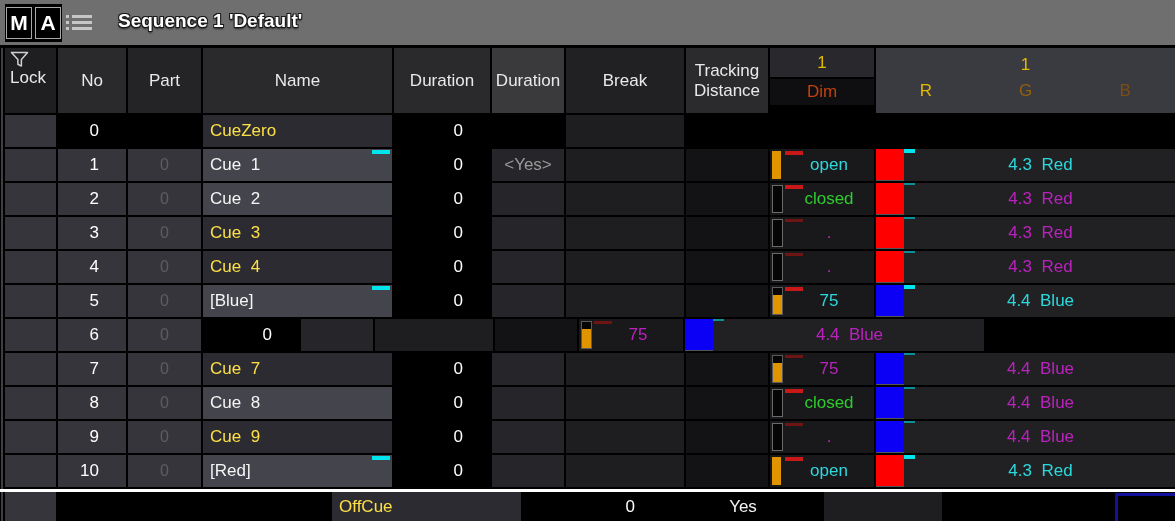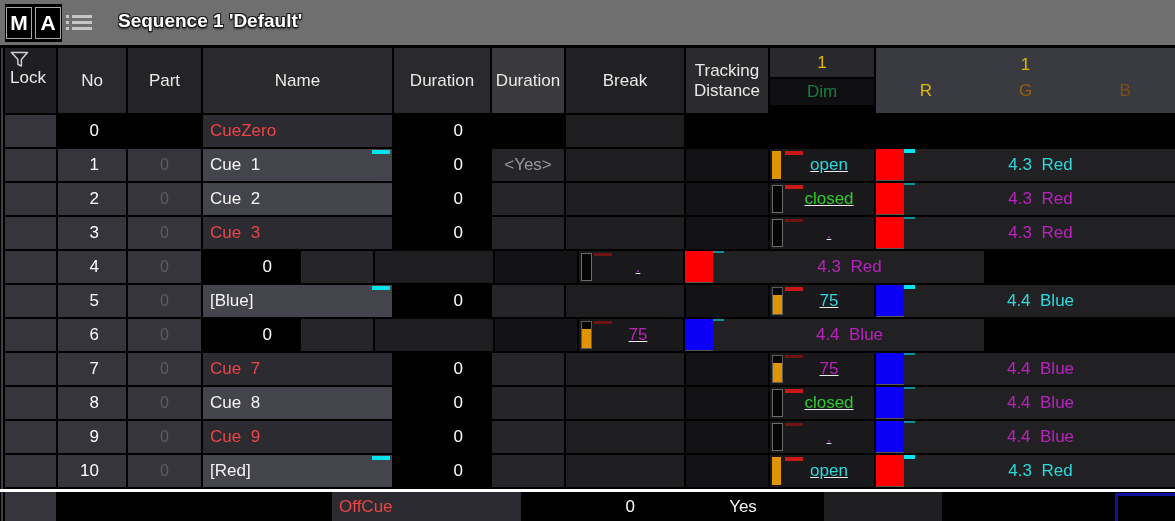--- a/index.html
+++ b/index.html
@@ -26,37 +26,37 @@
   .w-dur{width:96px}.w-rel{width:72px}.w-brk{width:118px}.w-trk{width:82px}
   .w-dim{width:104px}.w-rgb{width:299px}
   
   .h{justify-content:center;color:#e9e9e9;}
   .h-lock{background:#1f1f22;flex-direction:column;align-items:flex-start;justify-content:flex-start;padding:3px 0 0 5px;}
   .h-no{background:#2a2a2d}.h-part{background:#242427}.h-name{background:#2a2a2d}
   .h-dur{background:#2a2a2d}.h-rel{background:#3a3a3d}.h-brk{background:#212124}
   .h-trk{background:#2b2b2e;flex-direction:column;line-height:1.12;}
   .h-dimcol{flex-direction:column;gap:2px;background:transparent;align-items:stretch;}
   .h-dimtop{height:29px;background:#29292d;display:flex;align-items:center;justify-content:center;color:#e2ba00;}
-  .h-dimbot{height:26px;background:#0f0f11;display:flex;align-items:center;justify-content:center;color:#15803d;}
+  .h-dimbot{height:26px;background:#0f0f11;display:flex;align-items:center;justify-content:center;color:#c2410c;}
   .h-rgb{background:#3a3a41;flex-direction:column;justify-content:flex-start;padding-top:3px;}
   .h-rgb .gnum{color:#e2ba00;height:27px;display:flex;align-items:center;}
   .h-rgb .chans{display:flex;width:100%;margin-top:3px;}
   .h-rgb .chans span{flex:1;text-align:center;}
   
   .c-lock{background:#35353b}
   .c-no{background:#35353b;color:#fff;justify-content:flex-end;padding-right:27px;}
   .c-part{background:#35353b;color:#5c5c63;justify-content:center;font-size:16px;}
   .c-name{padding-left:7px;white-space:pre;}
   .name-bright{background:#44444c;color:#f5f5f5;}
-  .name-dim{background:#2b2b31;color:#ef4444;}
+  .name-dim{background:#2b2b31;color:#fde047;}
   .c-dur{background:#000;color:#fff;justify-content:flex-end;padding-right:27px;}
   .c-rel{background:#26262a;justify-content:center;}
   .c-brk{background:#1e1e21}
   .c-trk{background:#131315}
-  .c-dim{background:#19191c;justify-content:center;padding-left:14px;white-space:pre;text-decoration:underline;}
+  .c-dim{background:#19191c;justify-content:center;padding-left:14px;white-space:pre;}
   .c-rgb{background:#212124;justify-content:center;padding-left:30px;white-space:pre;}
   .blackcell{background:#000;}
   
   .marker{position:absolute;top:1px;right:2px;width:18px;height:4px;}
   .dimbar{position:absolute;left:2px;top:2px;bottom:2px;width:9px;}
   .dimbar.empty{background:#050505;border:1px solid #6a6a6a;}
   .dimtick{position:absolute;left:15px;top:2px;width:18px;height:4px;}
   .dimtick.dim{height:3px;}
   .swatch{position:absolute;left:0;top:0;bottom:0;width:28px;border-bottom:1px solid #555;}
   .rgbtick{position:absolute;left:28px;top:0;width:11px;height:4px;}
@@ -185,20 +185,21 @@
           <div class="cell w-rel c-rel" style="color: rgb(154, 154, 154);"></div>
           <div class="cell w-brk c-brk"></div>
           <div class="cell w-trk c-trk"></div>
           <div class="cell w-dim c-dim"><div class="dimbar empty"></div><div class="dimtick dim" style="background: rgb(110, 20, 19);"></div><span style="color: rgb(186, 34, 190);">.</span></div>
           <div class="cell w-rgb c-rgb"><div class="swatch" style="background: rgb(255, 0, 0);"></div><div class="rgbtick dim" style="background: rgb(11, 143, 152);"></div><span style="color: rgb(186, 34, 190);">4.3  Red</span></div>
         </div>
         <div class="row">
           <div class="cell w-lock c-lock"></div>
           <div class="cell w-no c-no">4</div>
           <div class="cell w-part c-part">0</div>
+          <div class="cell w-name c-name name-dim">Cue  4</div>
           <div class="cell w-dur c-dur">0</div>
           <div class="cell w-rel c-rel" style="color: rgb(154, 154, 154);"></div>
           <div class="cell w-brk c-brk"></div>
           <div class="cell w-trk c-trk"></div>
           <div class="cell w-dim c-dim"><div class="dimbar empty"></div><div class="dimtick dim" style="background: rgb(110, 20, 19);"></div><span style="color: rgb(186, 34, 190);">.</span></div>
           <div class="cell w-rgb c-rgb"><div class="swatch" style="background: rgb(255, 0, 0);"></div><div class="rgbtick dim" style="background: rgb(11, 143, 152);"></div><span style="color: rgb(186, 34, 190);">4.3  Red</span></div>
         </div>
         <div class="row">
           <div class="cell w-lock c-lock"></div>
           <div class="cell w-no c-no">5</div>

